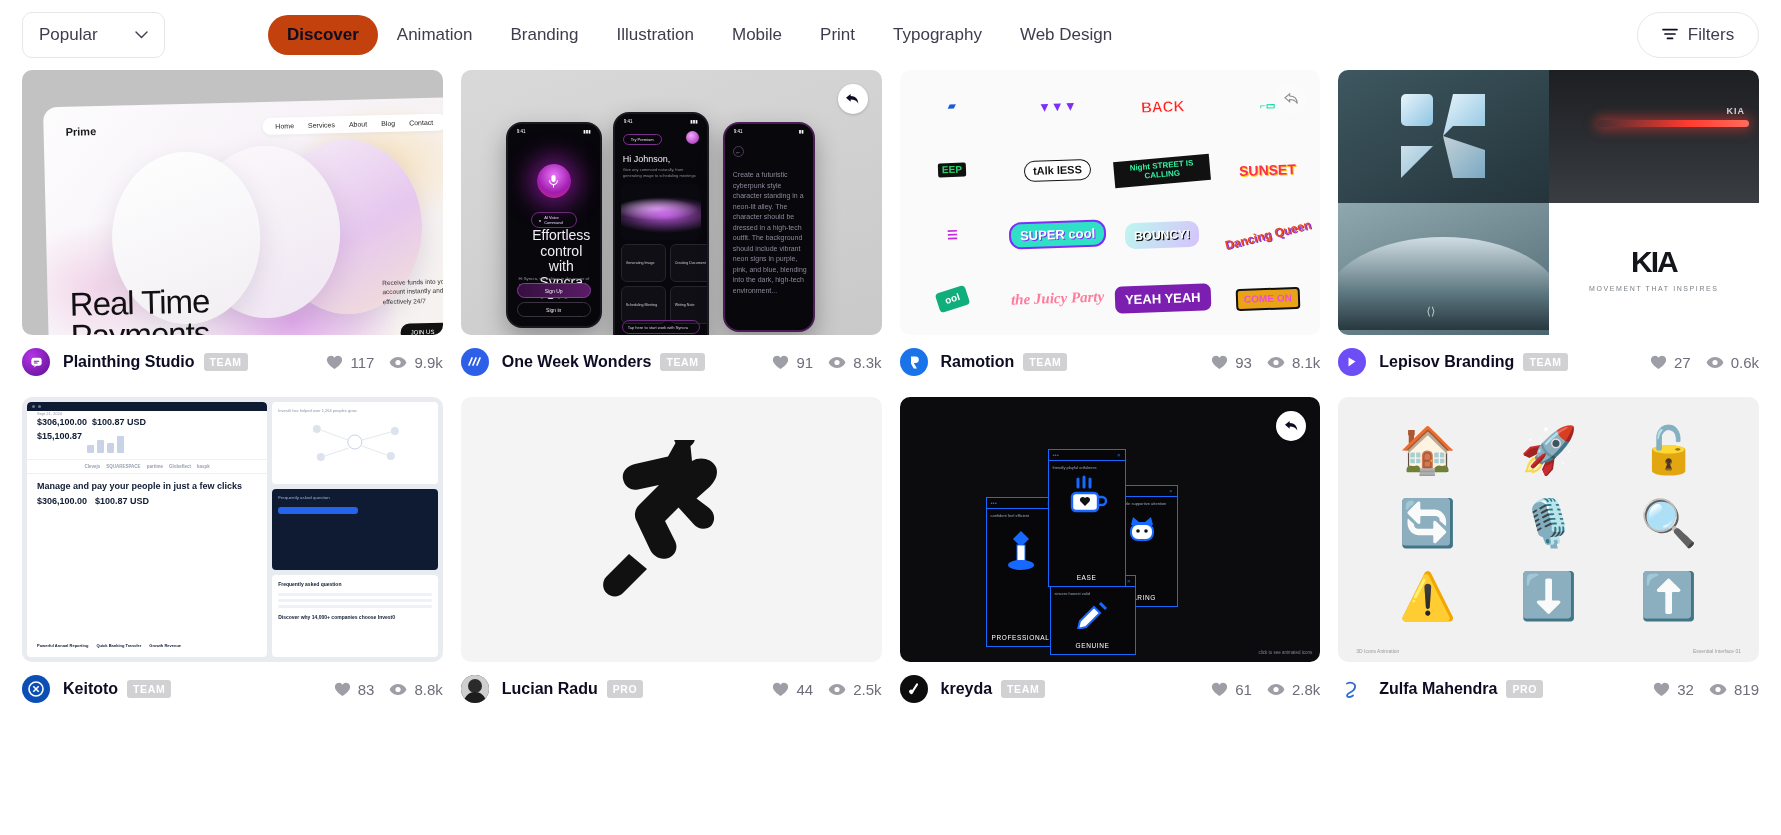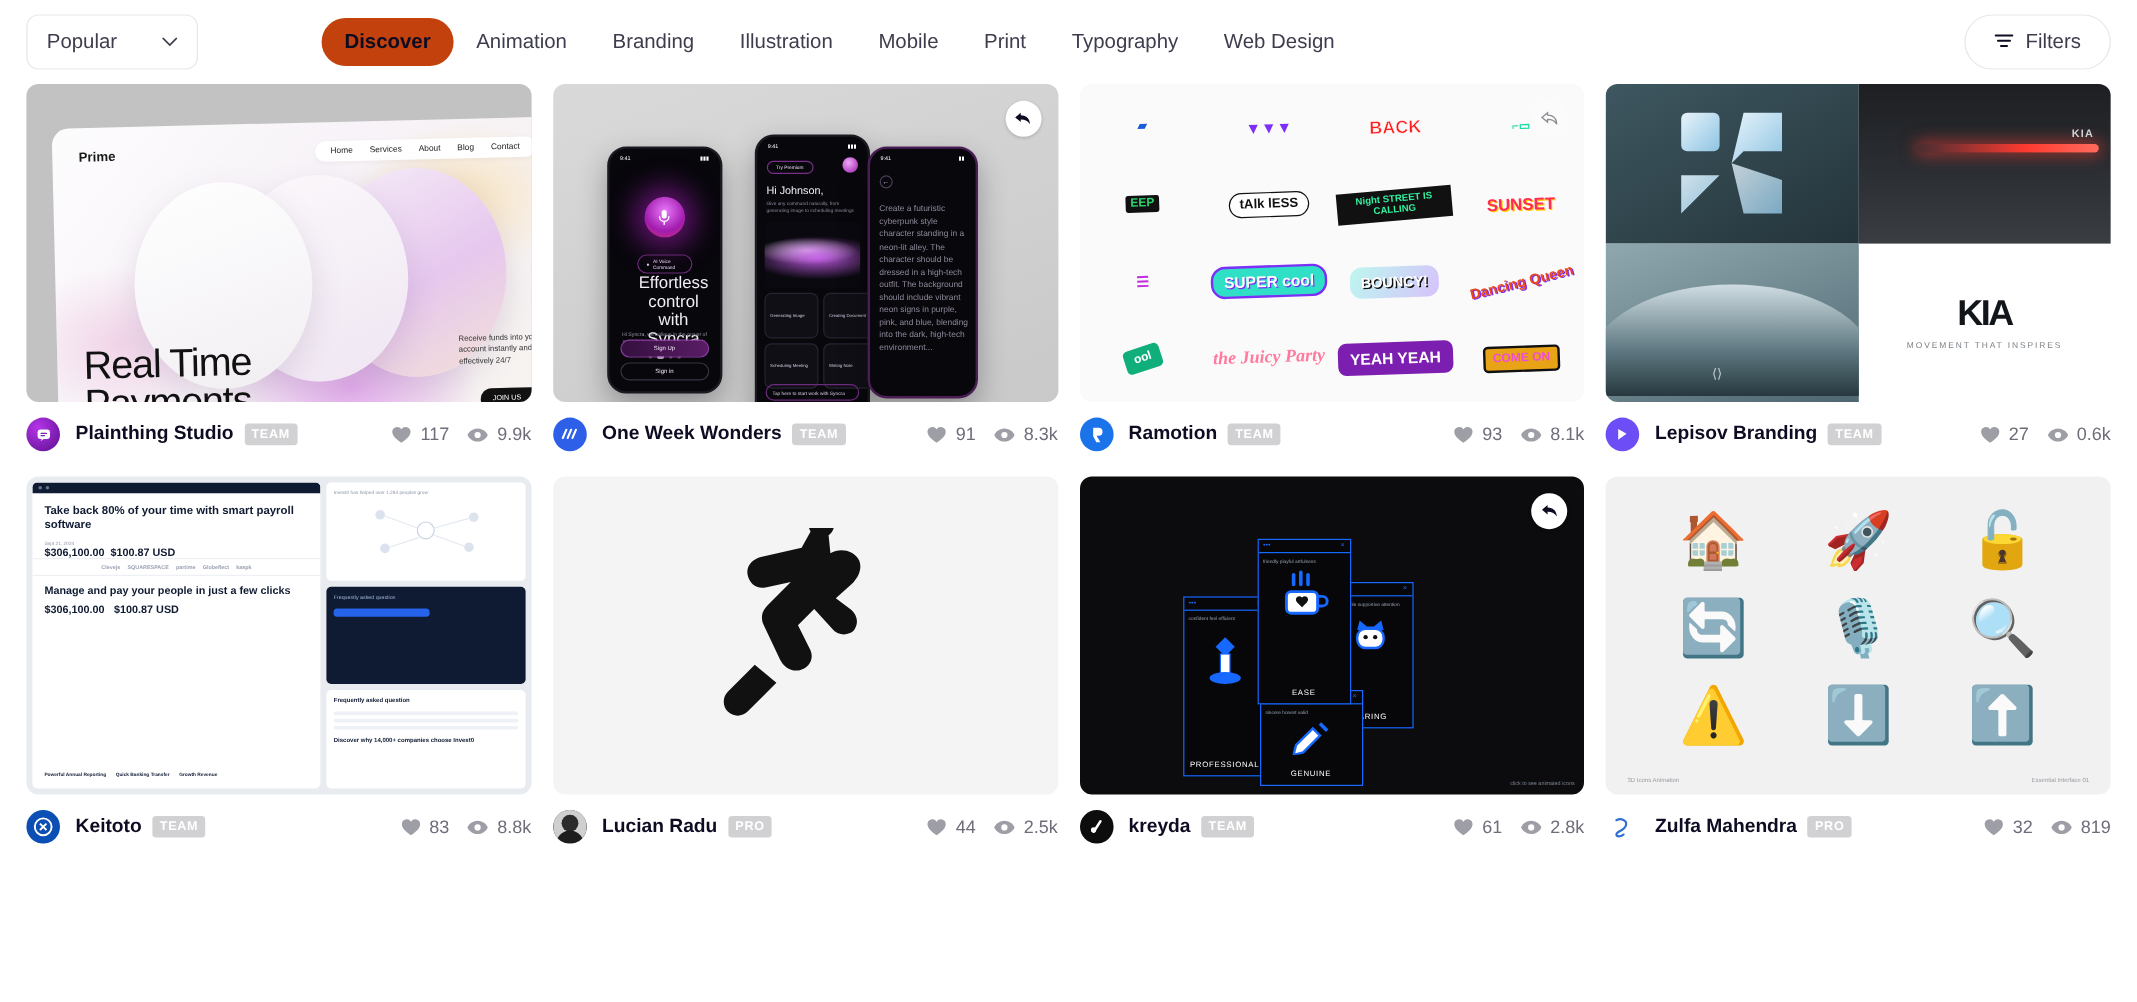--- a/index.html
+++ b/index.html
@@ -168,21 +168,21 @@
   .d2{width:148px;height:172px;left:146px;top:44px;background:linear-gradient(160deg,#fbf8fb,#efe6f2);box-shadow:0 10px 26px rgba(120,90,140,.18);}
   .d3{width:150px;height:174px;left:226px;top:40px;background:linear-gradient(150deg,#f6eef8,#e6c7ee 55%,#f3e2d6);box-shadow:0 10px 26px rgba(120,90,140,.2);}
   .prime-h1{position:absolute;left:22px;bottom:6px;font-size:33px;line-height:.95;font-weight:400;letter-spacing:-1px;color:#111;}
   .prime-copy{position:absolute;right:14px;bottom:44px;width:88px;font-size:6.5px;line-height:1.45;color:#333;}
   .prime-cta{position:absolute;right:30px;bottom:8px;background:#111;color:#fff;font-size:6px;border-radius:20px;padding:6px 10px;display:flex;gap:5px;align-items:center;}
 
   
   .t-syncra{background:linear-gradient(160deg,#d9d9da,#c9c9ca);}
   .phone{position:absolute;border-radius:16px;background:#08070c;border:2px solid #1b1a21;overflow:hidden;box-shadow:0 10px 24px rgba(0,0,0,.3);}
   .p1{width:96px;height:206px;left:45px;top:52px;}
-  .p2{width:96px;height:238px;left:168px;top:42px;}
+  .p2{width:96px;height:238px;left:152px;top:42px;}
   .p3{width:92px;height:210px;left:262px;top:52px;border:2px solid #4a1e55;}
   .psb{position:absolute;top:5px;left:0;right:0;display:flex;justify-content:space-between;padding:0 9px;font-size:4.5px;color:#fff;}
   .mic-orb{position:absolute;left:50%;top:40px;transform:translateX(-50%);width:34px;height:34px;border-radius:50%;
     background:radial-gradient(circle at 50% 35%,#e879f9,#a21caf 60%,#ef4444 130%);
     box-shadow:0 0 22px 9px rgba(168,28,190,.55);display:flex;align-items:center;justify-content:center;}
   .pill-tag{position:absolute;left:50%;transform:translateX(-50%);top:88px;border:1px solid #6b2b78;border-radius:10px;padding:2px 7px;font-size:4px;color:#e9d5f5;display:flex;gap:3px;align-items:center;}
   .p-h{position:absolute;left:21px;right:6px;top:104px;text-align:center;font-size:14px;line-height:1.12;color:#f1eef5;font-weight:500;}
   .p-sub{position:absolute;left:10px;right:10px;top:152px;text-align:center;font-size:4.3px;line-height:1.5;color:#9b94a6;}
   .dots{position:absolute;left:50%;transform:translateX(-50%);top:172px;display:flex;gap:4px;}
   .dots i{width:3px;height:3px;border-radius:50%;background:#554d5e;display:block;}
@@ -557,31 +557,37 @@
     </div>
   </div>
 
   <div class="card">
     <div class="thumb t-keitoto">
       <div class="kt-left">
         <div style="height:9px;background:#0f1b33;border-radius:4px 4px 0 0;display:flex;align-items:center;padding:0 5px;gap:3px">
           <span style="width:3px;height:3px;border-radius:50%;background:#64748b;display:block"></span>
           <span style="width:3px;height:3px;border-radius:50%;background:#64748b;display:block"></span>
         </div>
-        <div class="kt-hero">
-          <h4>Take back 80% of your time with smart payroll software</h4>
-        </div>
         <div style="display:flex;gap:5px;padding:0 10px">
           <div>
             <div class="kt-mini">Sept 21, 2024</div>
             <div class="kt-stat">$306,100.00</div>
           </div>
           <div>
             <div class="kt-mini">&nbsp;</div>
             <div class="kt-stat">$100.87 USD</div>
+          </div>
+        </div>
+        <div style="display:flex;gap:5px;padding:4px 10px 6px">
+          <div class="kt-stat">$15,100.87</div>
+          <div class="kt-chart">
+            <i style="height:8px"></i>
+              <i style="height:13px"></i>
+              <i style="height:10px" class="kt-blue"></i>
+              <i style="height:17px"></i>
           </div>
         </div>
         <div class="kt-logos">
           <span class="kt-logo">Clevejs</span>
           <span class="kt-logo">SQUARESPACE</span>
           <span class="kt-logo">partime</span>
           <span class="kt-logo">Globeflect</span>
           <span class="kt-logo">kaspk</span>
         </div>
         <div style="padding:7px 10px 4px">

